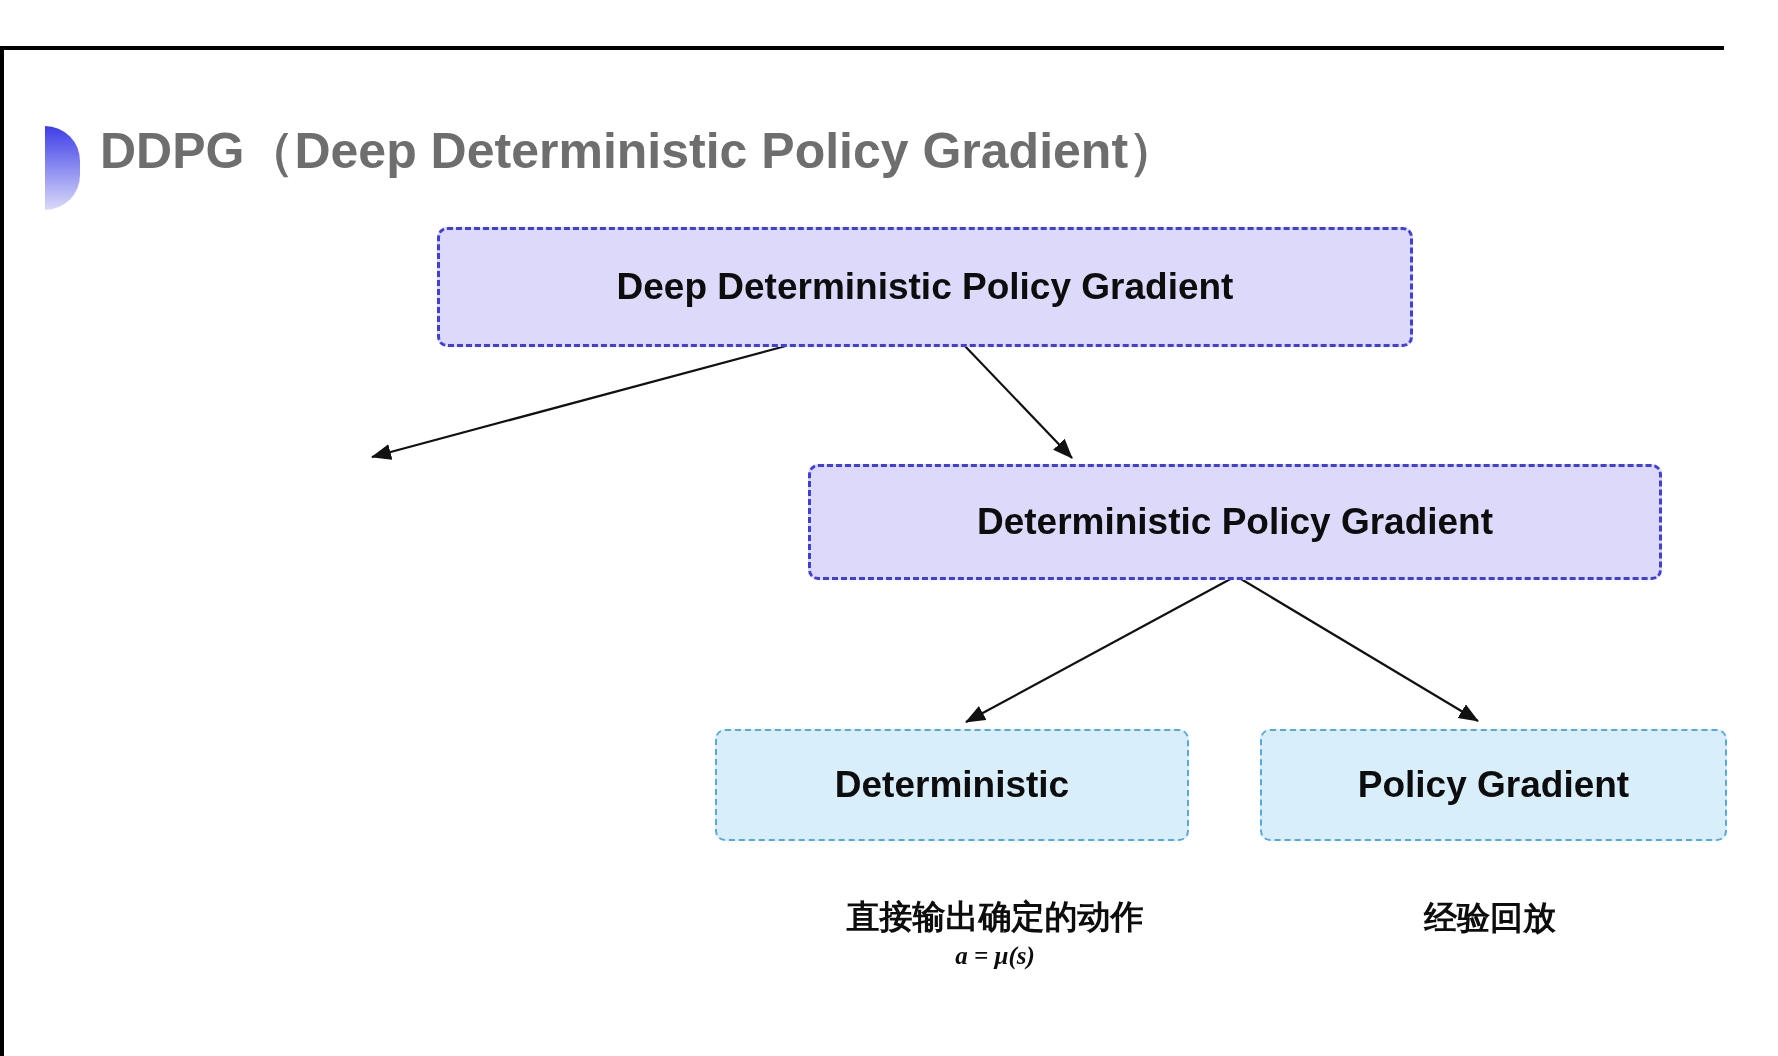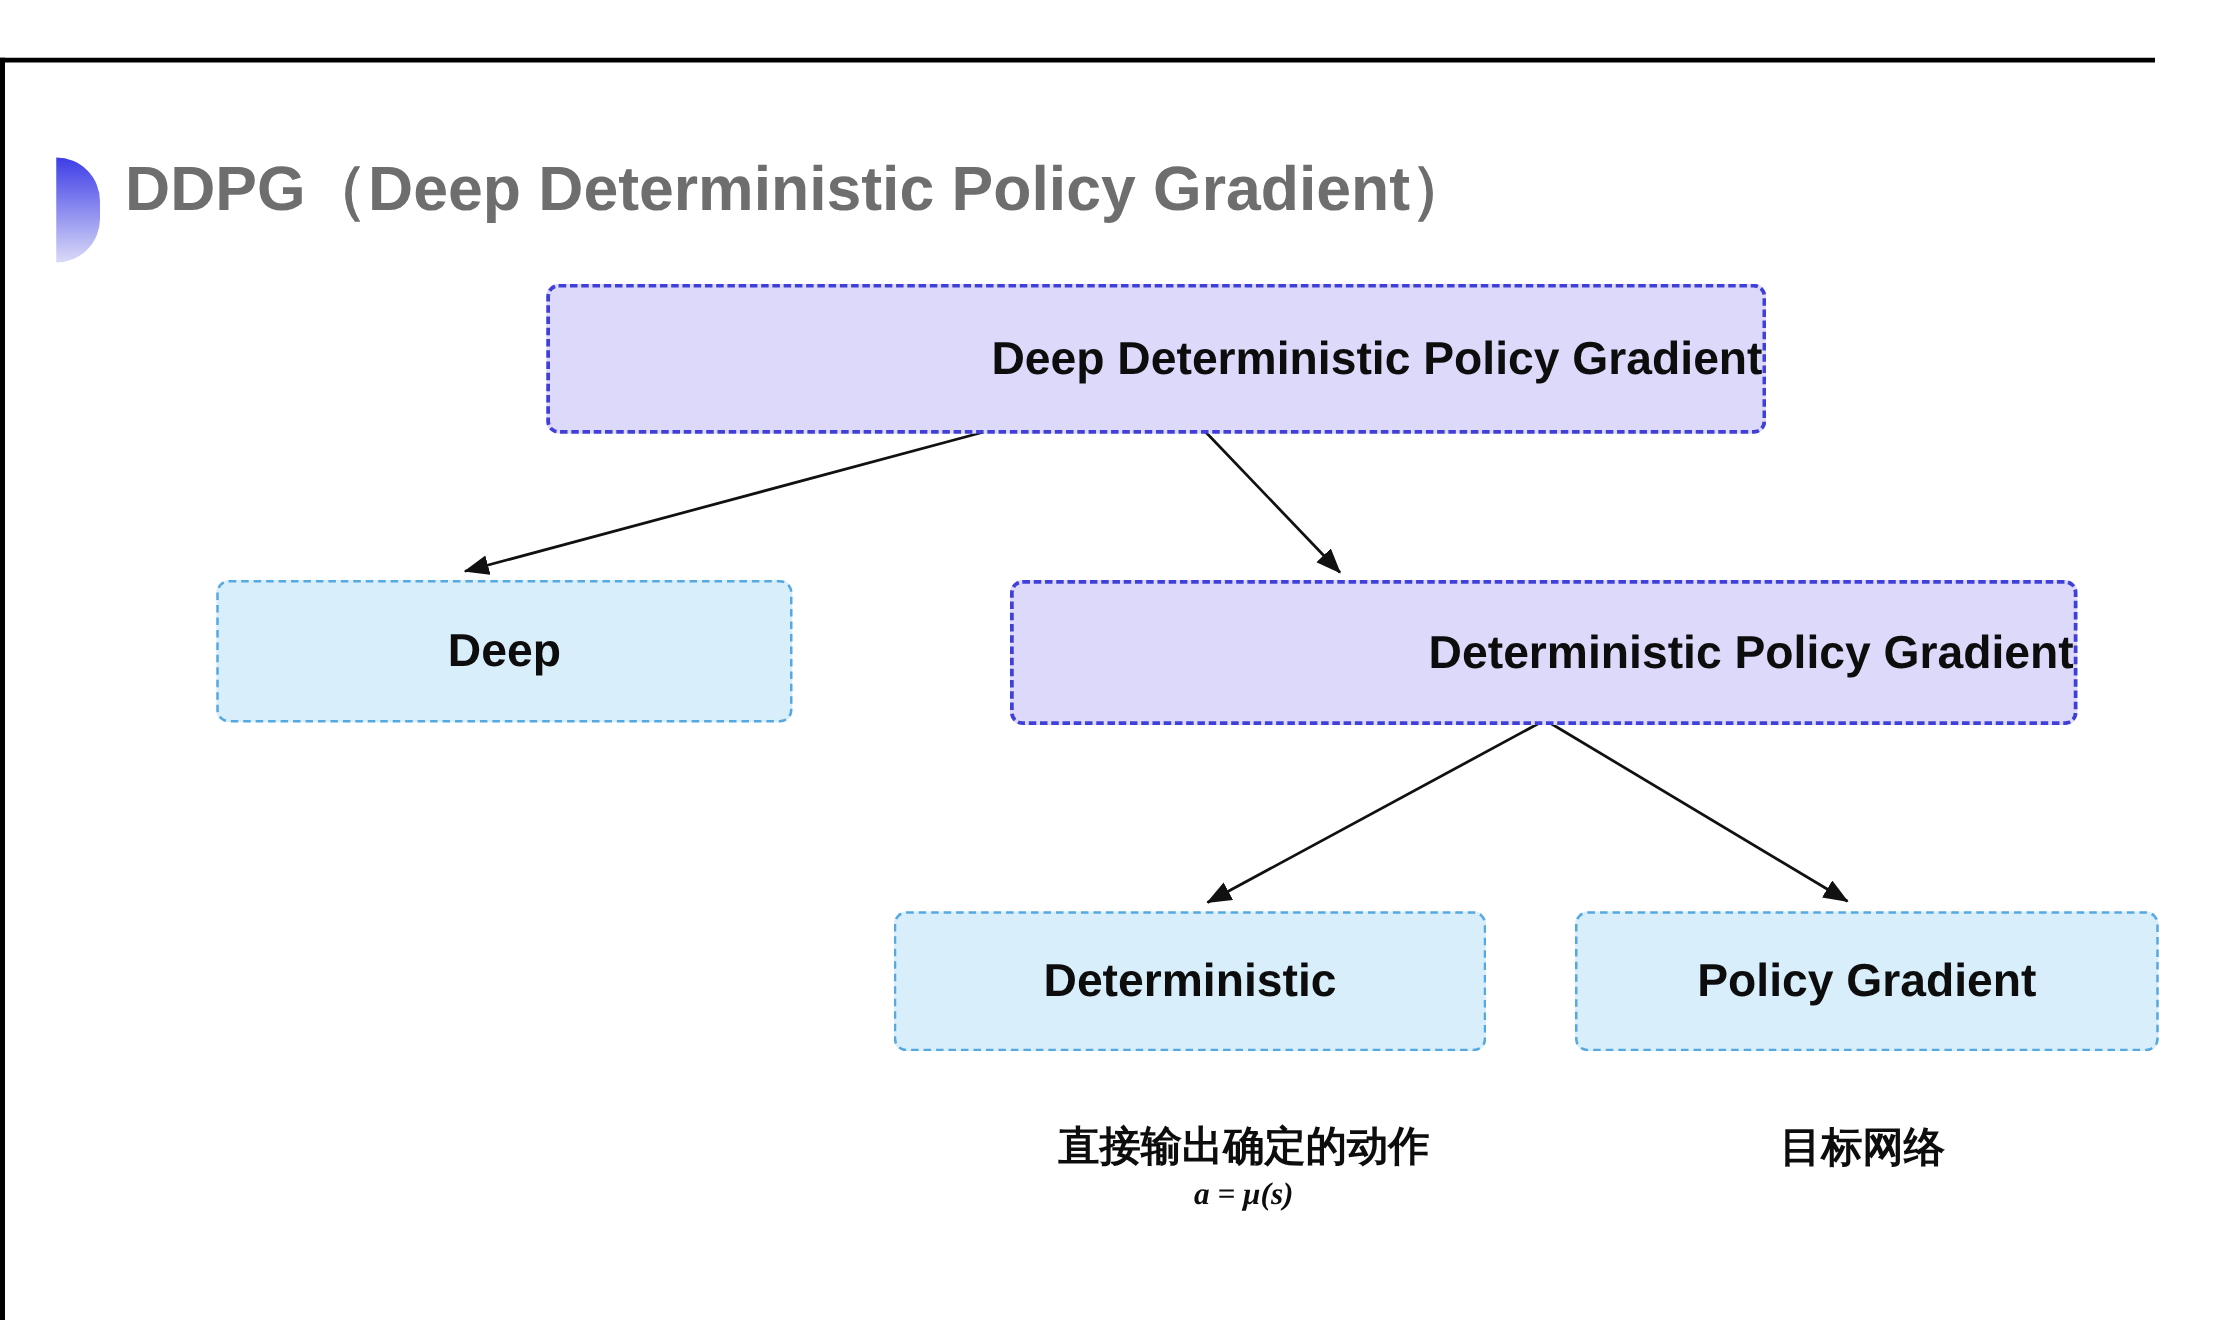--- a/index.html
+++ b/index.html
@@ -31,21 +31,21 @@
   }
 
   
   .node{
     position:absolute;
     display:flex;align-items:center;justify-content:center;
     border-radius:10px;
     font-size:37px;font-weight:600;color:#0d0d0d;
     text-align:center;
   }
-  .purple{background:var(--purple-fill);border:3px dashed var(--purple-border);justify-content:flex-end;}
+  .purple{background:var(--purple-fill);border:3px dashed var(--purple-border);}
   .cyan{background:var(--cyan-fill);border:2.5px dashed var(--cyan-border);}
   #node-root{left:437px;top:181px;width:970px;height:114px;}
   #node-deep{left:173px;top:418px;width:457px;height:110px;}
   #node-dpg{left:808px;top:418px;width:848px;height:110px;}
   #node-det{left:715px;top:683px;width:470px;height:108px;}
   #node-pg{left:1260px;top:683px;width:463px;height:108px;}
 
   .arrows{position:absolute;left:0;top:0;width:1778px;height:1056px;pointer-events:none;}
 
   
@@ -82,39 +82,36 @@
     <line x1="793" y1="298" x2="372" y2="411" stroke="#111111" stroke-width="2.2" marker-end="url(#ah)"></line>
     <line x1="963" y1="298" x2="1072" y2="412" stroke="#111111" stroke-width="2.2" marker-end="url(#ah)"></line>
     <line x1="1236" y1="530" x2="966" y2="676" stroke="#111111" stroke-width="2.2" marker-end="url(#ah)"></line>
     <line x1="1236" y1="530" x2="1478" y2="675" stroke="#111111" stroke-width="2.2" marker-end="url(#ah)"></line>
   </svg>
 
   <div class="node purple" id="node-root">
     <span>Deep Deterministic Policy Gradient</span>
   </div>
 
-  <div class="node cyan" id="node-deep">
-    <span>Deep</span>
-  </div>
 
   <div class="node purple" id="node-dpg">
     <span>Deterministic Policy Gradient</span>
   </div>
 
   <div class="node cyan" id="node-det">
     <span>Deterministic</span>
   </div>
 
   <div class="node cyan" id="node-pg">
     <span>Policy Gradient</span>
   </div>
 
 
   <div class="note" id="note-det">
     <div class="note-line">直接输出确定的动作</div>
     <div class="note-line formula mathit">a = μ(s)</div>
   </div>
 
   <div class="note" id="note-pg">
-    <div class="note-line">目标网络</div>
+    <div class="note-line">经验回放</div>
   </div>
 
 </div>
 
 </body></html>

